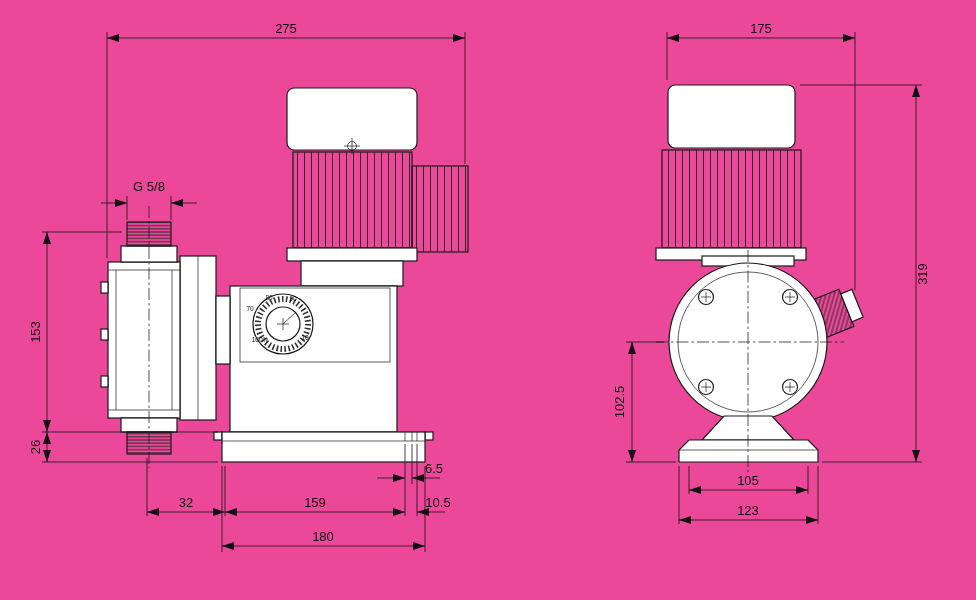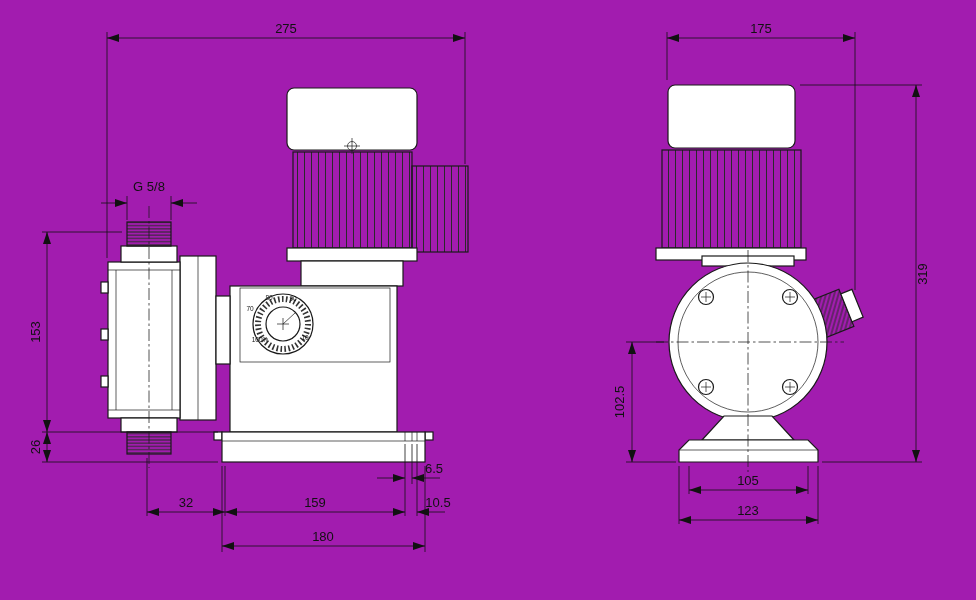--- a/index.html
+++ b/index.html
@@ -1,16 +1,16 @@
 <!DOCTYPE html>
 <html><head>
 <meta charset="utf-8">
 <style>
   html,body{margin:0;padding:0;background:#ffffff;}
-  .canvas{width:976px;height:600px;background:#a21caf;position:relative;font-family:"Liberation Sans","DejaVu Sans",sans-serif;}
+  .canvas{width:976px;height:600px;background:#ec4899;position:relative;font-family:"Liberation Sans","DejaVu Sans",sans-serif;}
   
   .sw{stroke:#1a1a1a;stroke-width:1.2;fill:#ffffff;stroke-linejoin:miter;}
   .sf{stroke:#1a1a1a;stroke-width:1.2;}
   .t{stroke:#1a1a1a;stroke-width:.7;fill:none;}
   
   .d{stroke:#111111;stroke-width:.8;fill:none;}
   
   .c{stroke:#1a1a1a;stroke-width:.75;fill:none;stroke-dasharray:12 3 2.5 3;}
   text.dim{font-size:13px;fill:#111;}
   text.dial{font-size:6.5px;fill:#111;}

